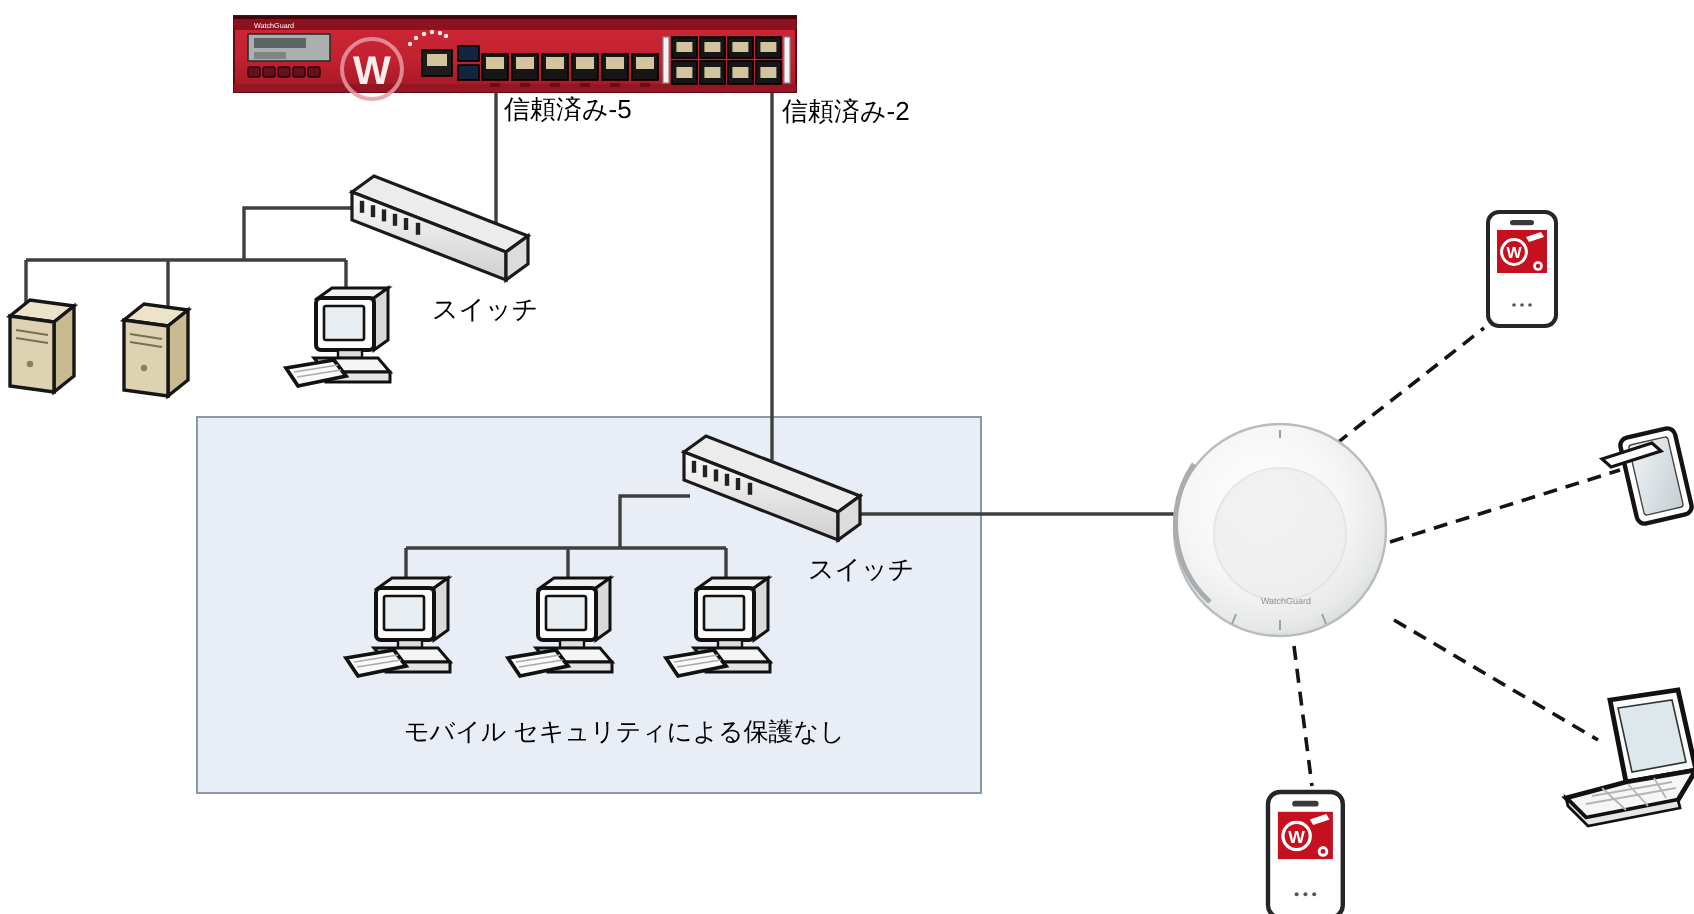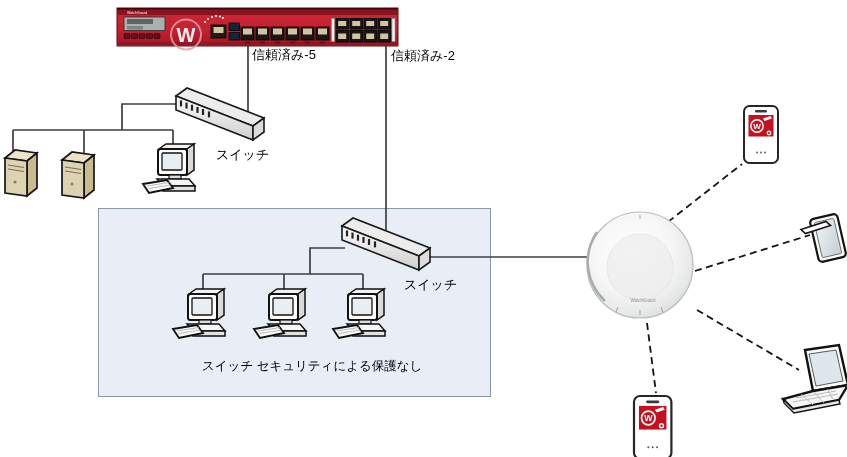--- a/index.html
+++ b/index.html
@@ -266,14 +266,14 @@
         <line x1="814" y1="392" x2="824" y2="403"></line>
         <line x1="827" y1="389" x2="833" y2="399"></line>
       </g>
     </g>
   </svg>
 
   <div class="lbl" style="left:252px;top:47px;">信頼済み-5</div>
   <div class="lbl" style="left:391px;top:48px;">信頼済み-2</div>
   <div class="lbl" style="left:216px;top:147px;">スイッチ</div>
   <div class="lbl" style="left:404px;top:277px;">スイッチ</div>
-  <div class="lbl small" style="left:202px;top:359px;">スイッチ セキュリティによる保護なし</div>
+  <div class="lbl small" style="left:202px;top:359px;">モバイル セキュリティによる保護なし</div>
 </div>
 
 </body></html>

